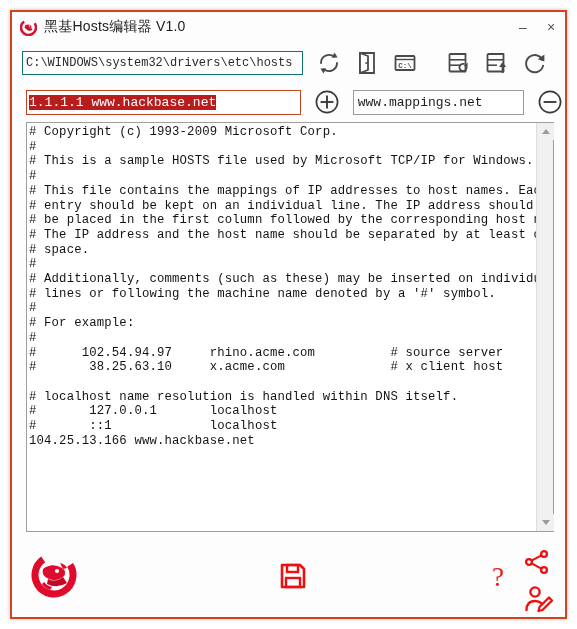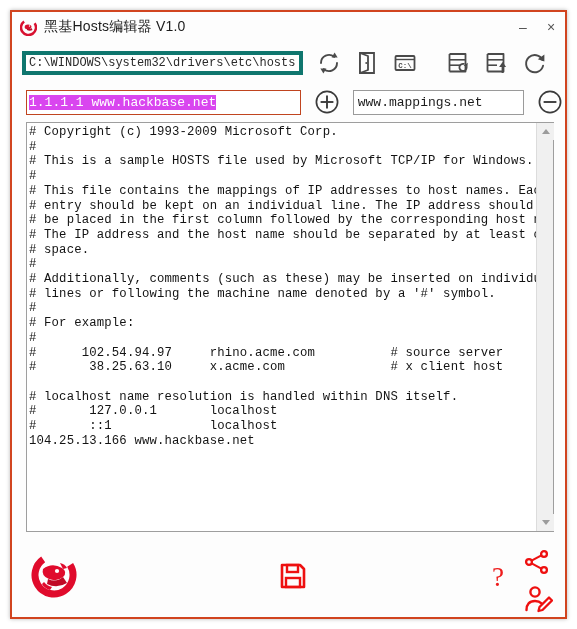--- a/index.html
+++ b/index.html
@@ -54,21 +54,21 @@
   
   #toolbar {
     position: relative;
     height: 42px;
     display: flex;
     align-items: center;
   }
   #path-input {
     margin-left: 10px;
     width: 281px; height: 24px;
-    border: 4px solid #0f766e;
+    border: 1px solid #0f766e;
     background: #ffffff;
     font-family: "Liberation Mono", monospace;
     font-size: 12px;
     color: #2a2a2a;
     padding: 0 3px;
     line-height: 22px;
     outline: none;
   }
   .tb-icon {
     width: 30px; height: 30px;
@@ -94,21 +94,21 @@
     background: #ffffff;
     font-family: "Liberation Mono", monospace;
     font-size: 13px;
     padding: 0 2px;
     line-height: 23px;
     white-space: nowrap;
     overflow: hidden;
     color: #111;
   }
   #entry-input .sel {
-    background: #d946ef;
+    background: #b91c1c;
     color: #ffffff;
   }
   #host-input {
     margin-left: 11px;
     width: 175px; height: 25px;
     border: 1px solid #9a9a9a;
     background: #ffffff;
     font-family: "Liberation Mono", monospace;
     font-size: 13px;
     color: #1c1c1c;

